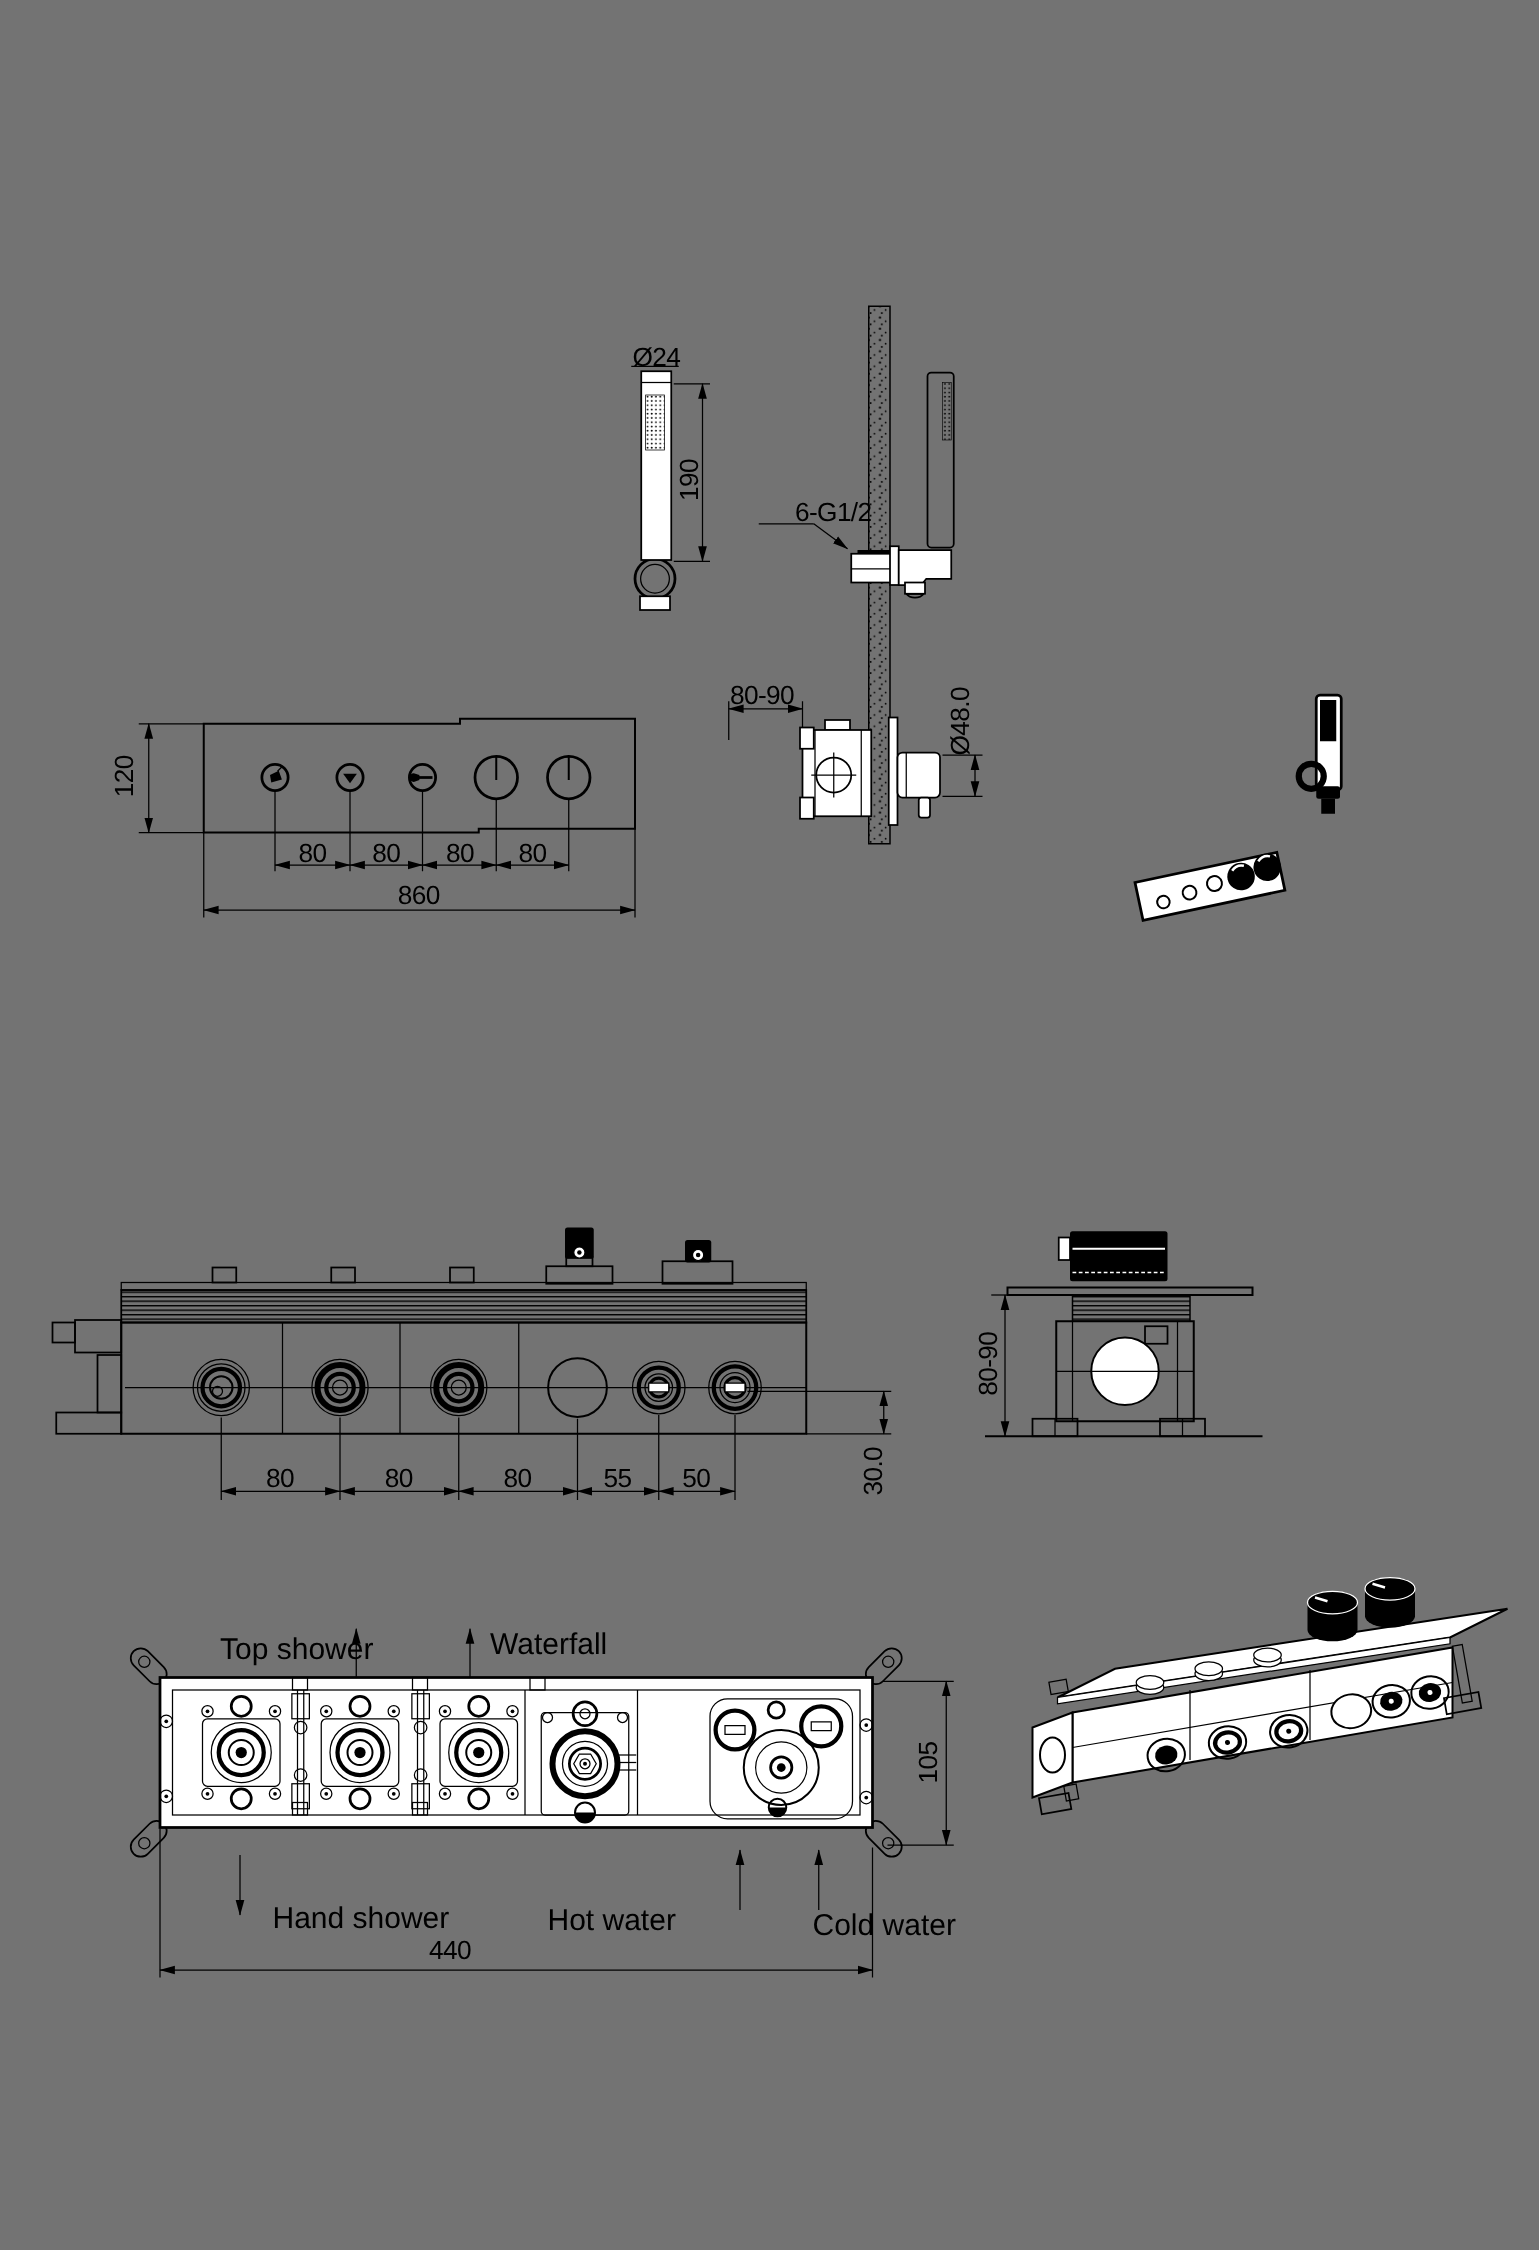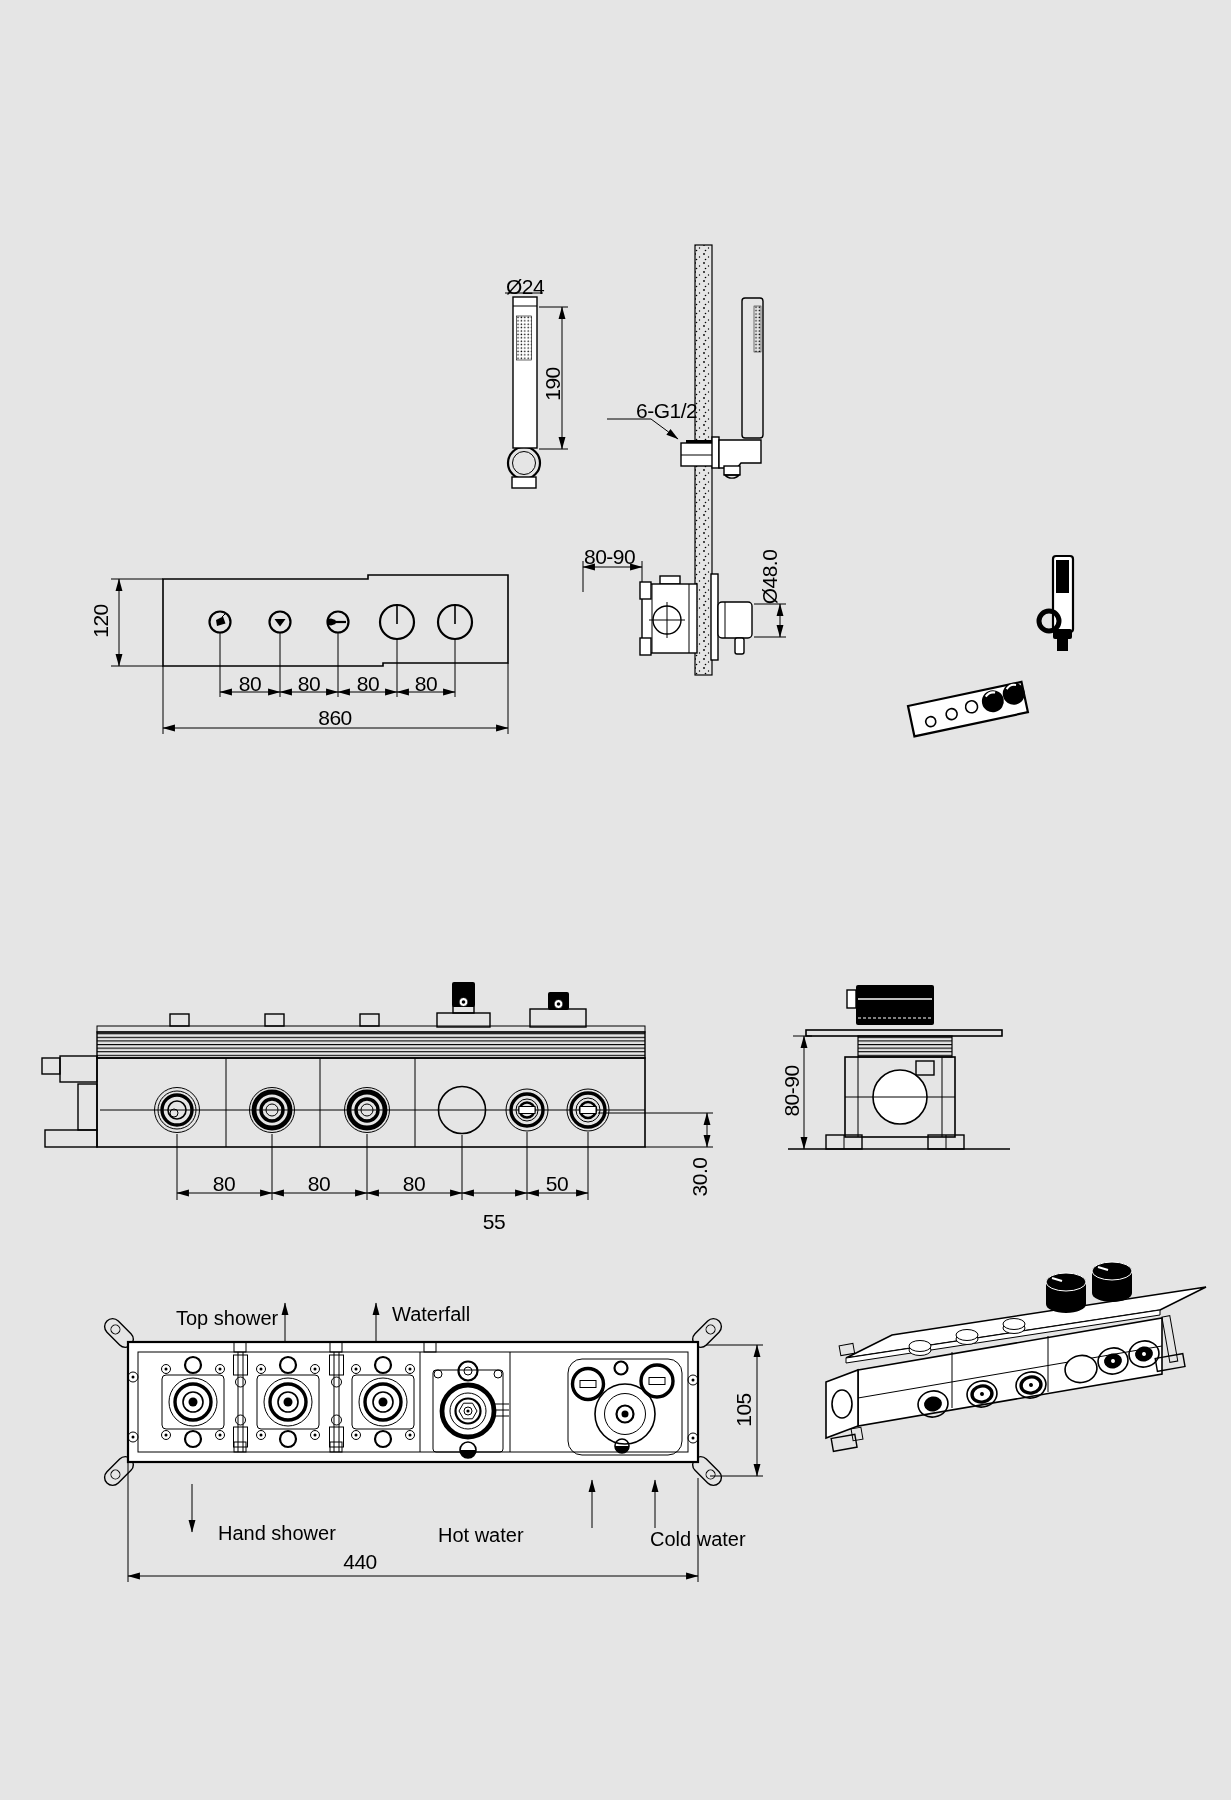--- a/index.html
+++ b/index.html
@@ -1,31 +1,31 @@
 <!DOCTYPE html>
 <html><head>
 <meta charset="utf-8">
 <style>
   html,body{margin:0;padding:0;background:#fff;}
-  .canvas{position:relative;width:1231px;height:1800px;background:#e5e5e5;overflow:hidden;
+  .canvas{position:relative;width:1231px;height:1800px;background:#737373;overflow:hidden;
           font-family:"Liberation Sans",sans-serif;color:#000;}
   svg{position:absolute;left:0;top:0;}
   .ln{fill:none;stroke:#000;stroke-width:1.4;}
   .t1{stroke-width:1;}
   .t15{stroke-width:1.6;}
   .t2{stroke-width:2.2;}
   .t25{stroke-width:2.6;}
   .t3{stroke-width:3.4;}
   .t4{stroke-width:4.8;}
   .dim{fill:none;stroke:#000;stroke-width:1;}
   .fb{fill:#000;stroke:none;}
   .fw{fill:#fff;}
   .lbl{position:absolute;color:#000;white-space:nowrap;line-height:1;}
   .dimtxt{font-size:21px;letter-spacing:-0.5px;}
-  .cap{font-size:20px;}
+  .cap{font-size:24px;}
   .ctr{transform:translate(-50%,-50%);text-align:right;}
   .rot{transform:translate(-50%,-50%) rotate(-90deg);}
 </style>
 </head>
 <body>
 
 <div class="canvas">
 
 <svg width="1231" height="1800" viewBox="0 0 1231 1800">
 <defs>
@@ -424,21 +424,21 @@
 <div class="lbl dimtxt rot" style="left:769px;top:577px">Ø48.0</div>
 <div class="lbl dimtxt rot" style="left:100px;top:621px">120</div>
 <div class="lbl dimtxt ctr" style="left:250px;top:683px">80</div>
 <div class="lbl dimtxt ctr" style="left:309px;top:683px">80</div>
 <div class="lbl dimtxt ctr" style="left:368px;top:683px">80</div>
 <div class="lbl dimtxt ctr" style="left:426px;top:683px">80</div>
 <div class="lbl dimtxt ctr" style="left:335px;top:717px">860</div>
 <div class="lbl dimtxt ctr" style="left:224px;top:1183px">80</div>
 <div class="lbl dimtxt ctr" style="left:319px;top:1183px">80</div>
 <div class="lbl dimtxt ctr" style="left:414px;top:1183px">80</div>
-<div class="lbl dimtxt ctr" style="left:494px;top:1221px">55</div>
+<div class="lbl dimtxt ctr" style="left:494px;top:1183px">55</div>
 <div class="lbl dimtxt ctr" style="left:557px;top:1183px">50</div>
 <div class="lbl dimtxt rot" style="left:699px;top:1177px">30.0</div>
 <div class="lbl dimtxt rot" style="left:791px;top:1091px">80-90</div>
 <div class="lbl cap" style="left:176px;top:1308px">Top shower</div>
 <div class="lbl cap" style="left:392px;top:1304px">Waterfall</div>
 <div class="lbl cap" style="left:218px;top:1523px">Hand shower</div>
 <div class="lbl cap" style="left:438px;top:1525px">Hot water</div>
 <div class="lbl cap" style="left:650px;top:1529px">Cold water</div>
 <div class="lbl dimtxt ctr" style="left:360px;top:1561px">440</div>
 <div class="lbl dimtxt rot" style="left:743px;top:1410px">105</div>

